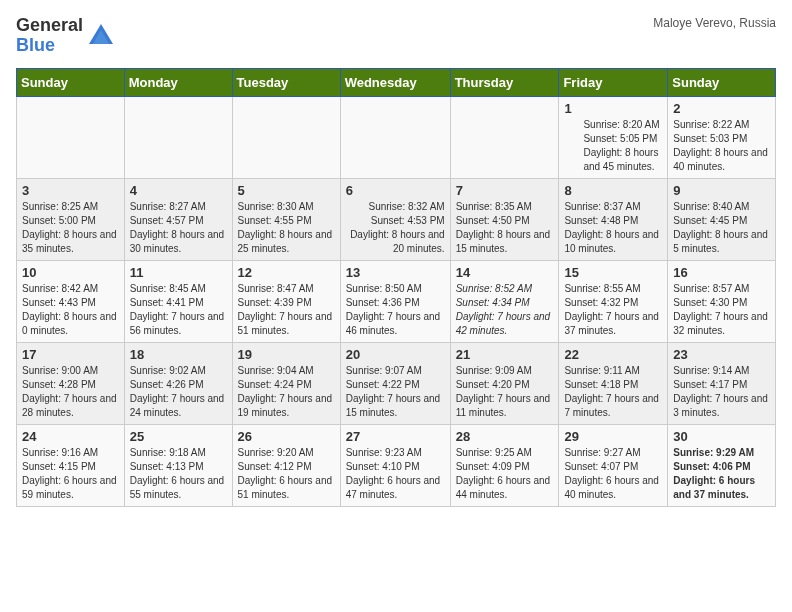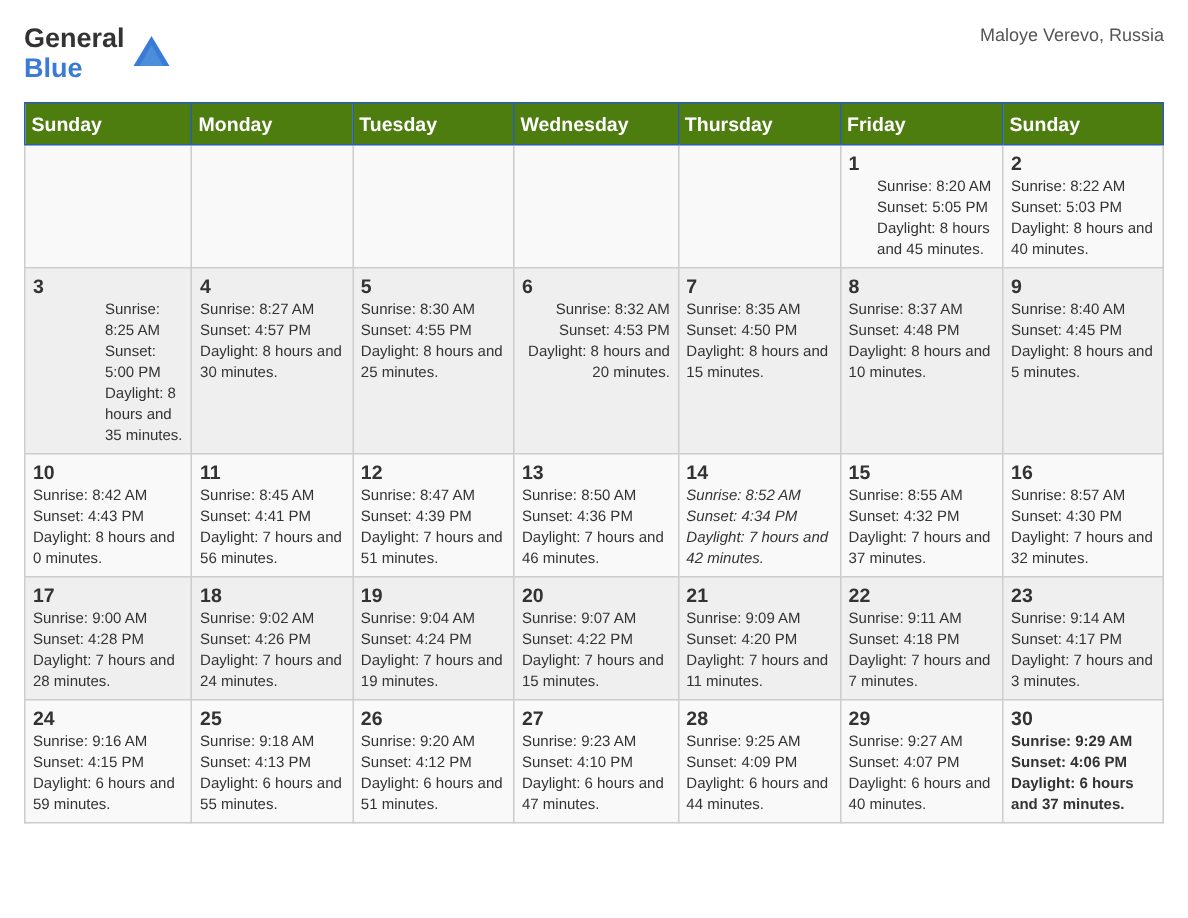--- a/index.html
+++ b/index.html
@@ -143,21 +143,21 @@
         <td>
           <span class="day-number">2</span>
           <div class="day-info" style="white-space: pre-line;">Sunrise: 8:22 AM
 Sunset: 5:03 PM
 Daylight: 8 hours and 40 minutes.</div>
         </td>
       </tr>
       <tr>
         <td>
           <span class="day-number">3</span>
-          <div class="day-info" style="white-space: pre-line; margin-left: 48px;">Sunrise: 8:25 AM
+          <div class="day-info" style="white-space: pre-line;">Sunrise: 8:25 AM
 Sunset: 5:00 PM
 Daylight: 8 hours and 35 minutes.</div>
         </td>
         <td>
           <span class="day-number">4</span>
           <div class="day-info" style="white-space: pre-line;">Sunrise: 8:27 AM
 Sunset: 4:57 PM
 Daylight: 8 hours and 30 minutes.</div>
         </td>
         <td>

